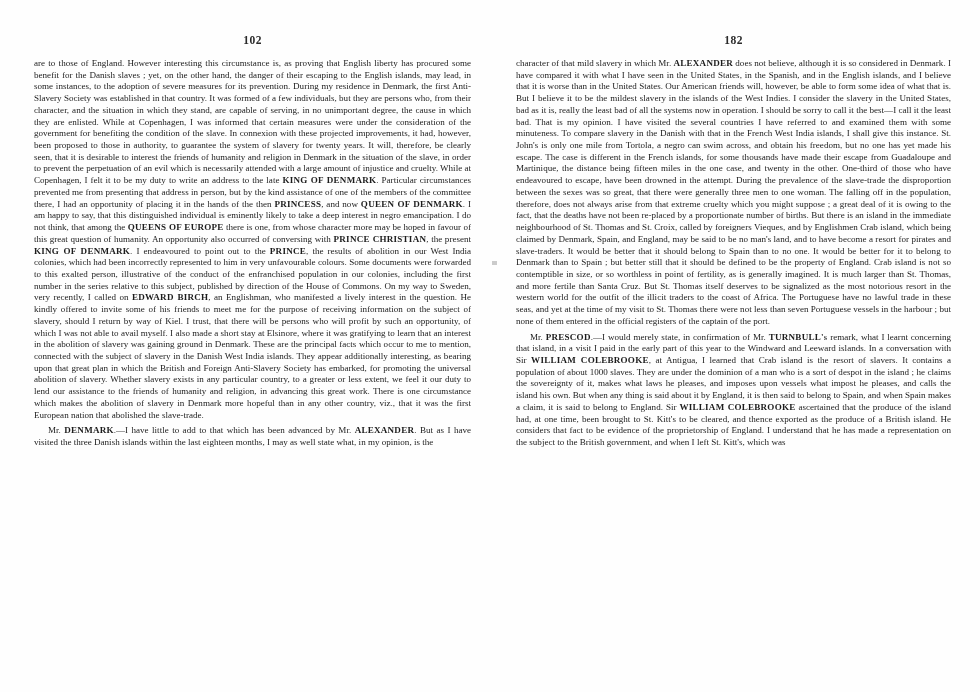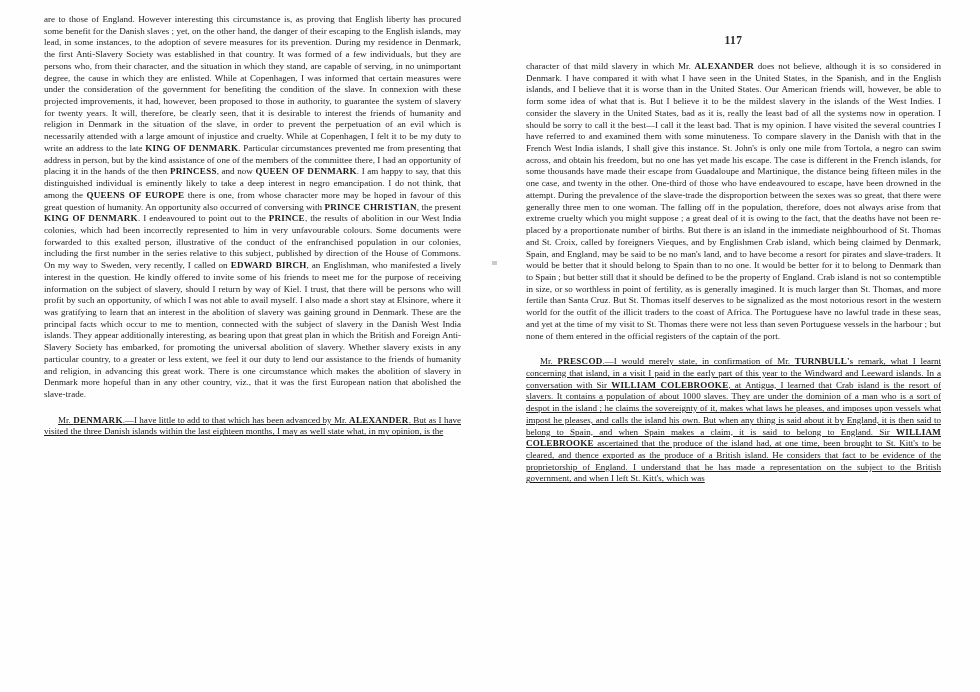--- a/index.html
+++ b/index.html
@@ -59,27 +59,26 @@
     margin-top: 11px;
     font-size: 9.05px;
     line-height: 11.72px;
     text-align: justify;
     text-justify: inter-word;
     color: #1c1c1c;
     -webkit-font-smoothing: none;
   }
 
   .textblock p {
-    margin: 14px;
+    margin: 4px;
     text-indent: 0;
   }
 
   .textblock p.indent {
     text-indent: 14px;
-    text-decoration: underline;
   }
 
   .sc {
     font-variant: small-caps;
     font-weight: 600;
     letter-spacing: 0.25px;
   }
 
   
   .speck {
@@ -102,28 +101,29 @@
   }
 </style>
 </head>
 <body>
 
 <div class="page">
 
   <div class="spread">
 
     <div class="page-col left">
+      <div class="folio">102</div>
       <div class="textblock">
         <p>are to those of England.  However interesting this circumstance is, as proving that English liberty has procured some benefit for the Danish slaves ; yet, on the other hand, the danger of their escaping to the English islands, may lead, in some instances, to the adoption of severe measures for its prevention.   During my residence in Denmark, the first Anti-Slavery Society was established in that country.  It was formed of a few individuals, but they are persons who, from their character, and the situation in which they stand, are capable of serving, in no unimportant degree, the cause in which they are enlisted.  While at Copenhagen, I was informed that certain measures were under the consideration of the government for benefiting the condition of the slave.  In connexion with these projected improvements, it had, however, been proposed to those in authority, to guarantee the system of slavery for twenty years.  It will, therefore, be clearly seen, that it is desirable to interest the friends of humanity and religion in Denmark in the situation of the slave, in order to prevent the perpetuation of an evil which is necessarily attended with a large amount of injustice and cruelty.  While at Copenhagen, I felt it to be my duty to write an address to the late <span class="sc">KING OF DENMARK</span>.  Particular circumstances prevented me from presenting that address in person, but by the kind assistance of one of the members of the committee there, I had an opportunity of placing it in the hands of the then <span class="sc">PRINCESS</span>, and now <span class="sc">QUEEN OF DENMARK</span>.  I am happy to say, that this distinguished individual is eminently likely to take a deep interest in negro emancipation. I do not think, that among the <span class="sc">QUEENS OF EUROPE</span> there is one, from whose character more may be hoped in favour of this great question of humanity. An opportunity also occurred of conversing with <span class="sc">PRINCE CHRISTIAN</span>, the present <span class="sc">KING OF DENMARK</span>.  I endeavoured to point out to the <span class="sc">PRINCE</span>, the results of abolition in our West India colonies, which had been incorrectly represented to him in very unfavourable colours.  Some documents were forwarded to this exalted person, illustrative of the conduct of the enfranchised population in our colonies, including the first number in the series relative to this subject, published by direction of the House of Commons.  On my way to Sweden, very recently, I called on <span class="sc">EDWARD BIRCH</span>, an Englishman, who manifested a lively interest in the question.  He kindly offered to invite some of his friends to meet me for the purpose of receiving information on the subject of slavery, should I return by way of Kiel.  I trust, that there will be persons who will profit by such an opportunity, of which I was not able to avail myself.   I also made a short stay at Elsinore, where it was gratifying to learn that an interest in the abolition of slavery was gaining ground in Denmark.  These are the principal facts which occur to me to mention, connected with the subject of slavery in the Danish West India islands.   They appear additionally interesting, as bearing upon that great plan in which the British and Foreign Anti-Slavery Society has embarked, for promoting the universal abolition of slavery.  Whether slavery exists in any particular country, to a greater or less extent, we feel it our duty to lend our assistance to the friends of humanity and religion, in advancing this great work.   There is one circumstance which makes the abolition of slavery in Denmark more hopeful than in any other country, viz., that it was the first European nation that abolished the slave-trade.</p>
         <p class="indent">Mr. <span class="sc">DENMARK</span>.—I have little to add to that which has been advanced by Mr. <span class="sc">ALEXANDER</span>.  But as I have visited the three Danish islands within the last eighteen months, I may as well state what, in my opinion, is the</p>
       </div>
     </div>
 
     <div class="page-col right">
-      <div class="folio">117</div>
+      <div class="folio">182</div>
       <div class="textblock">
         <p>character of that mild slavery in which Mr. <span class="sc">ALEXANDER</span> does not believe, although it is so considered in Denmark.  I have compared it with what I have seen in the United States, in the Spanish, and in the English islands, and I believe that it is worse than in the United States.  Our American friends will, however, be able to form some idea of what that is.  But I believe it to be the mildest slavery in the islands of the West Indies.  I consider the slavery in the United States, bad as it is, really the least bad of all the systems now in operation.  I should be sorry to call it the best—I call it the least bad.  That is my opinion.  I have visited the several countries I have referred to and examined them with some minuteness.  To compare slavery in the Danish with that in the French West India islands, I shall give this instance.  St. John's is only one mile from Tortola, a negro can swim across, and obtain his freedom, but no one has yet made his escape.  The case is different in the French islands, for some thousands have made their escape from Guadaloupe and Martinique, the distance being fifteen miles in the one case, and twenty in the other.  One-third of those who have endeavoured to escape, have been drowned in the attempt.  During the prevalence of the slave-trade the disproportion between the sexes was so great, that there were generally three men to one woman.  The falling off in the population, therefore, does not always arise from that extreme cruelty which you might suppose ; a great deal of it is owing to the fact, that the deaths have not been re-placed by a proportionate number of births.  But there is an island in the immediate neighbourhood of St. Thomas and St. Croix, called by foreigners Vieques, and by Englishmen Crab island, which being claimed by Denmark, Spain, and England, may be said to be no man's land, and to have become a resort for pirates and slave-traders.  It would be better that it should belong to Spain than to no one.  It would be better for it to belong to Denmark than to Spain ; but better still that it should be defined to be the property of England.  Crab island is not so contemptible in size, or so worthless in point of fertility, as is generally imagined.  It is much larger than St. Thomas, and more fertile than Santa Cruz.  But St. Thomas itself deserves to be signalized as the most notorious resort in the western world for the outfit of the illicit traders to the coast of Africa.  The Portuguese have no lawful trade in these seas, and yet at the time of my visit to St. Thomas there were not less than seven Portuguese vessels in the harbour ; but none of them entered in the official registers of the captain of the port.</p>
         <p class="indent">Mr. <span class="sc">PRESCOD</span>.—I would merely state, in confirmation of Mr. <span class="sc">TURNBULL's</span> remark, what I learnt concerning that island, in a visit I paid in the early part of this year to the Windward and Leeward islands.  In a conversation with Sir <span class="sc">WILLIAM COLEBROOKE</span>, at Antigua, I learned that Crab island is the resort of slavers.  It contains a population of about 1000 slaves.  They are under the dominion of a man who is a sort of despot in the island ; he claims the sovereignty of it, makes what laws he pleases, and imposes upon vessels what impost he pleases, and calls the island his own.  But when any thing is said about it by England, it is then said to belong to Spain, and when Spain makes a claim, it is said to belong to England.  Sir <span class="sc">WILLIAM COLEBROOKE</span> ascertained that the produce of the island had, at one time, been brought to St. Kitt's to be cleared, and thence exported as the produce of a British island.  He considers that fact to be evidence of the proprietorship of England.  I understand that he has made a representation on the subject to the British government, and when I left St. Kitt's, which was</p>
       </div>
     </div>
 
   </div>
 
   <div class="speck"></div>
   <div class="gutter-shade"></div>

